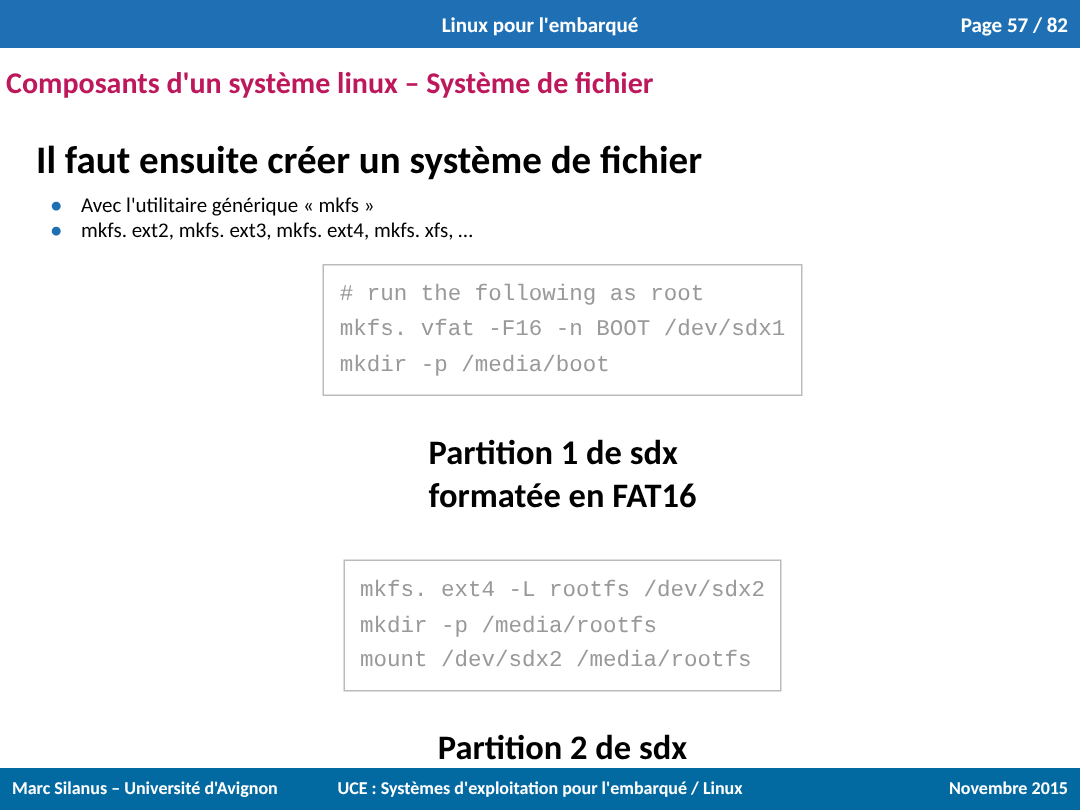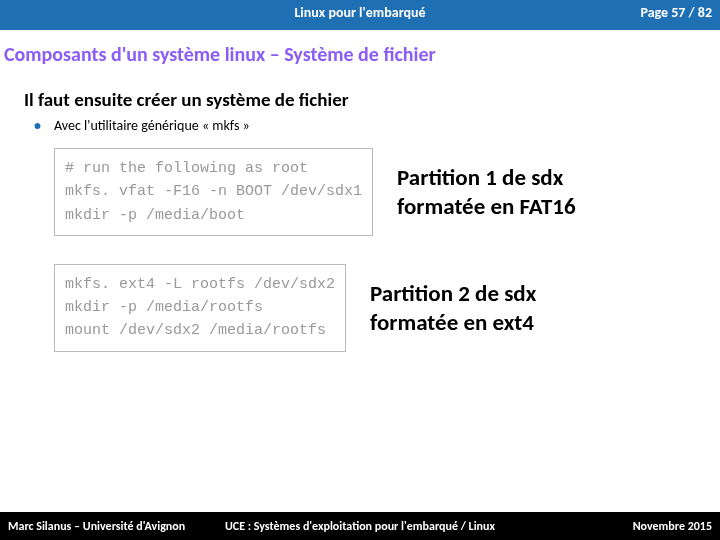--- a/index.html
+++ b/index.html
@@ -9,45 +9,45 @@
       font-family: Calibri, Arial, sans-serif;
       background: #fff;
       position: relative;
       overflow: hidden;
     }
     .header {
       background: #1f6fb5;
       color: #fff;
       height: 30px;
       display: flex;
-      align-items: flex-start;
-      padding: 4px 8px;
+      align-items: center;
+      padding: 16px 8px;
       font-weight: bold;
       font-size: 14px;
     }
     .header-title {
       position: absolute;
       left: 50%;
       transform: translateX(-50%);
     }
     .header-page {
       margin-left: auto;
     }
     .section-title {
-      color: #8b5cf6;
+      color: #be185d;
       font-weight: bold;
       font-size: 20px;
       padding: 12px 4px 4px 4px;
     }
     .content {
       padding: 18px 24px 0 24px;
     }
     .intro {
       font-weight: bold;
-      font-size: 19px;
+      font-size: 26px;
       color: #000;
       margin-bottom: 6px;
     }
     .bullets {
       list-style: none;
       padding-left: 30px;
       font-size: 14px;
       color: #000;
     }
     .bullets li::before {
@@ -56,20 +56,21 @@
       font-weight: bold;
       display: inline-block;
       width: 20px;
       margin-left: -20px;
     }
     .code-row {
       display: flex;
       align-items: center;
       margin: 14px 0 0 30px;
       gap: 24px;
+      flex-direction: column;
     }
     .codebox {
       border: 1px solid #bbb;
       padding: 8px 10px;
       font-family: "Courier New", monospace;
       font-size: 15px;
       color: #999;
       line-height: 1.55;
       background: #fff;
       white-space: nowrap;
@@ -79,21 +80,21 @@
       font-size: 23px;
       color: #000;
       line-height: 1.25;
       max-width: 220px;
     }
     .footer {
       position: absolute;
       bottom: 0;
       left: 0;
       right: 0;
-      background: #000000;
+      background: #0369a1;
       color: #fff;
       height: 28px;
       display: flex;
       align-items: center;
       padding: 0 8px;
       font-size: 12px;
       font-weight: bold;
     }
     .footer-left { flex: 0 0 auto; }
     .footer-center {
@@ -111,20 +112,21 @@
   <span class="header-title">Linux pour l'embarqué</span>
   <span class="header-page">Page 57 / 82</span>
 </div>
 
 <div class="section-title">Composants d'un système linux – Système de fichier</div>
 
 <div class="content">
   <div class="intro">Il faut ensuite créer un système de fichier</div>
   <ul class="bullets">
     <li>Avec l'utilitaire générique « mkfs »</li>
+    <li>mkfs. ext2, mkfs. ext3, mkfs. ext4, mkfs. xfs, …</li>
   </ul>
 
   <div class="code-row">
     <div class="codebox">
       <div># run the following as root</div>
       <div>mkfs. vfat -F16 -n BOOT /dev/sdx1</div>
       <div>mkdir -p /media/boot</div>
     </div>
     <div class="caption">
       <div>Partition 1 de sdx</div>

